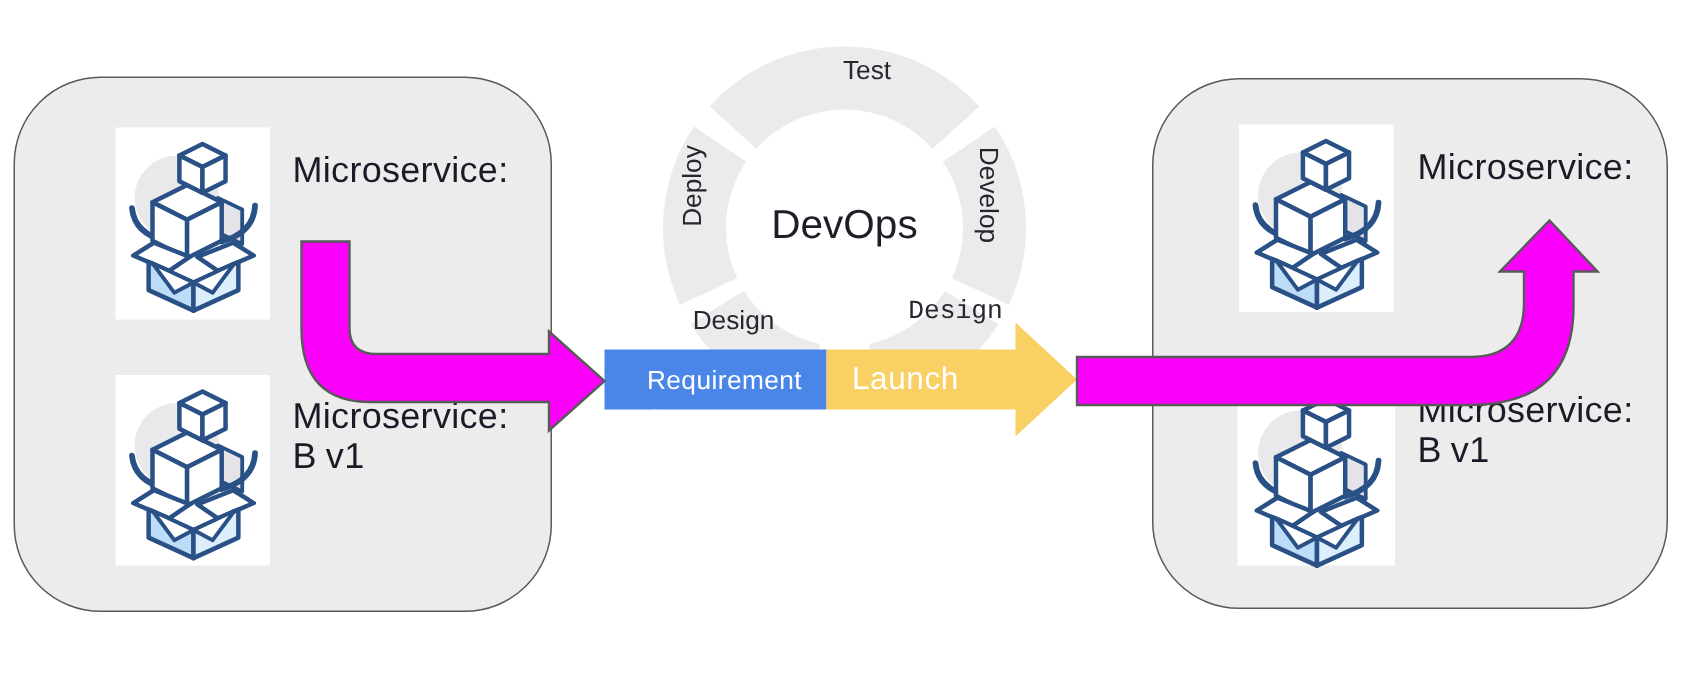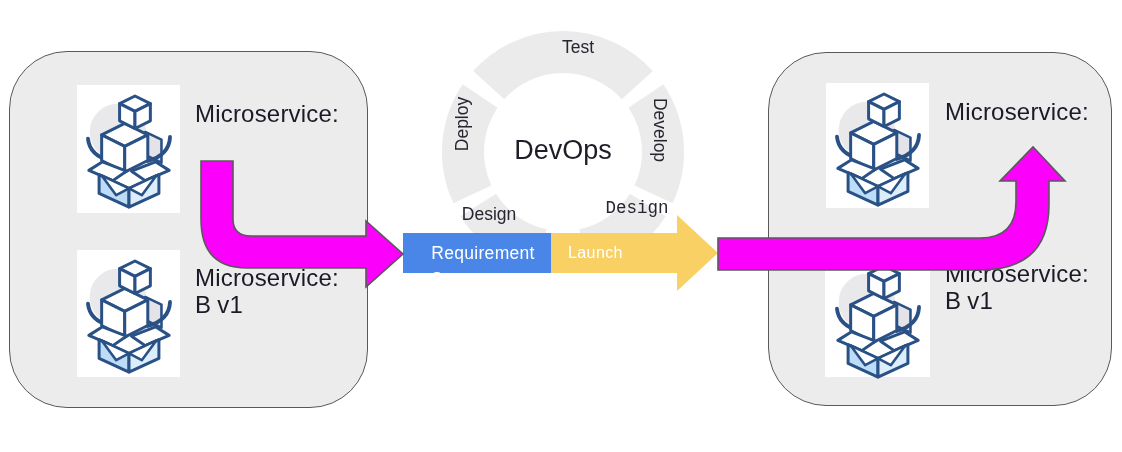--- a/index.html
+++ b/index.html
@@ -35,21 +35,21 @@
   #lbl-review{left:489px;top:214px;}
   #lbl-design{left:637px;top:208px;font-family:Liberation Mono, monospace;}
   #lbl-devops{left:563px;top:150px;font-size:27px;color:#1e1e28;transform:translate(-50%,-50%);}
   #lbl-requirement{
     left:403px;top:233px;width:160px;height:40px;display:flex;align-items:center;justify-content:center;
     color:#fff;font-size:17.5px;letter-spacing:.3px;
   }
   #req-overflow{position:absolute;left:28px;top:36px;color:#fff;font-size:17.5px;}
   #lbl-launch{
     left:551px;top:233px;width:126px;height:40px;display:flex;align-items:center;justify-content:flex-start;
-    padding-left:17px;box-sizing:border-box;color:#fff;font-size:16px;letter-spacing:.4px;
+    padding-left:17px;box-sizing:border-box;color:#fff;font-size:21px;letter-spacing:.4px;
   }
 </style>
 </head>
 <body>
 
 <div id="canvas">
 
   <svg width="0" height="0" style="position:absolute" aria-hidden="true">
     <defs>
       <symbol id="ms-box-icon" viewBox="0 0 110 140">

